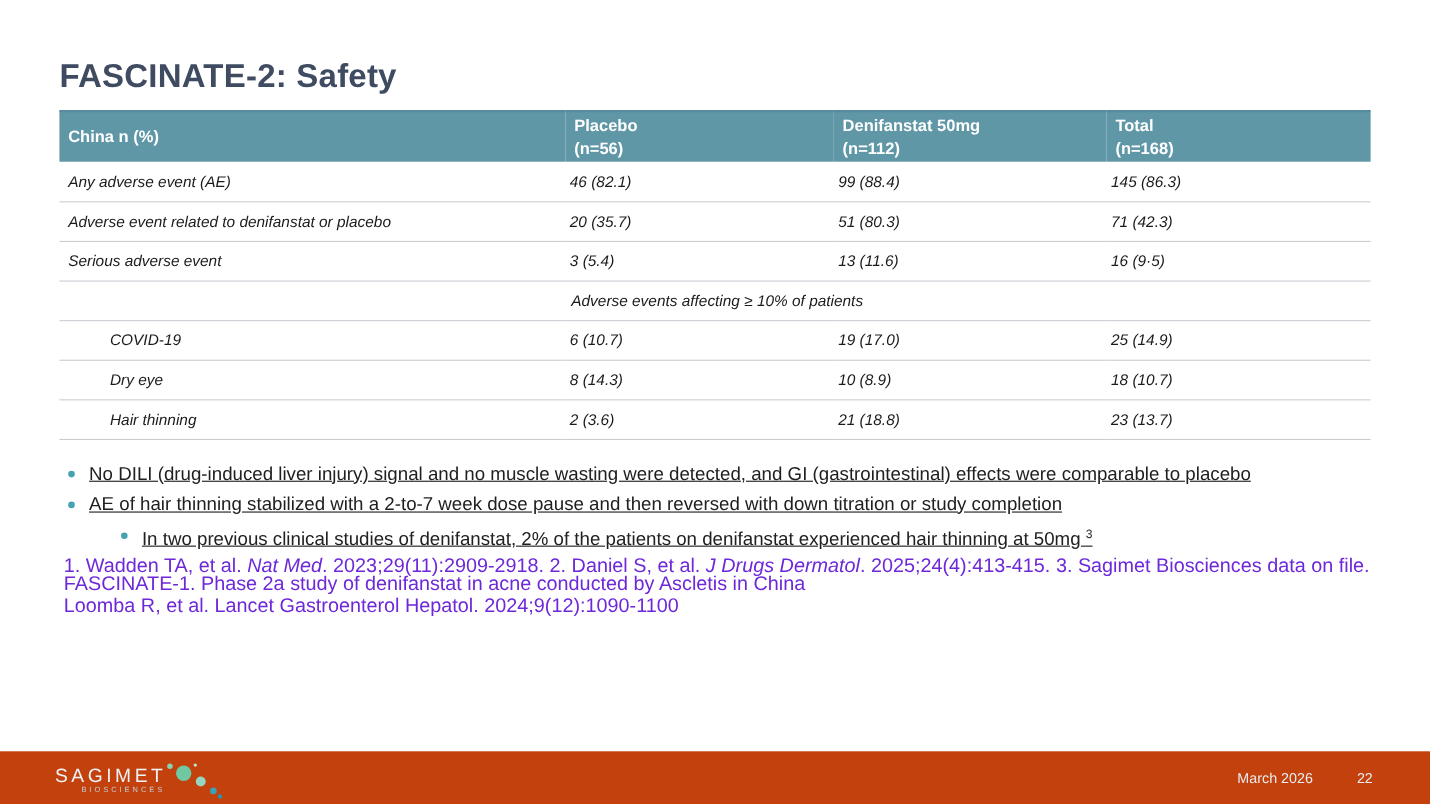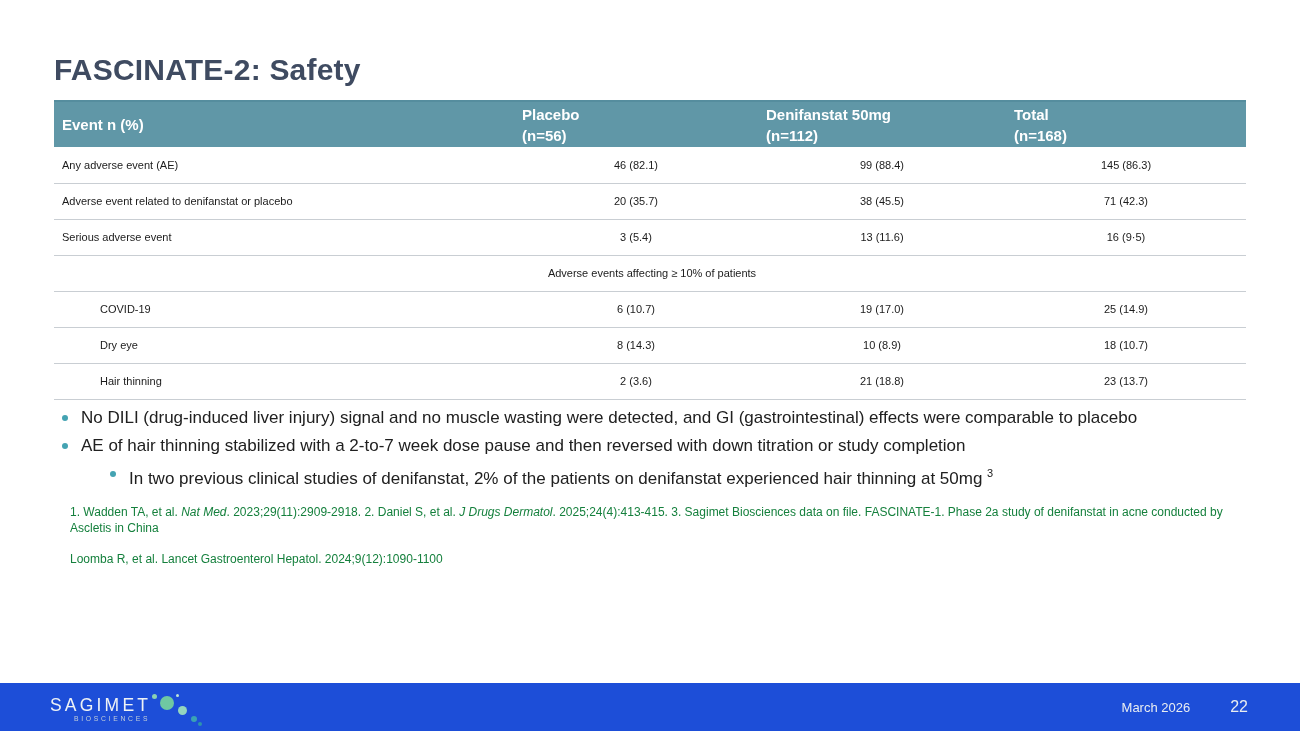--- a/index.html
+++ b/index.html
@@ -44,50 +44,51 @@
     font-size:15px; font-weight:bold; line-height:21px;
     vertical-align:middle;
   }
   thead th .th-wrap { display:flex; flex-direction:column; justify-content:center; }
   thead th.left .th-wrap { align-items:flex-start; text-align:left; }
   thead th.center .th-wrap { align-items:flex-start; text-align:center; }
 
   tbody td {
     height:36px;
     border-bottom:1px solid #c9ced3;
-    font-size:11px;
+    font-size:14px;
     padding:2px 4px;
     vertical-align:middle;
+    font-style:italic;
   }
   tbody td.event { text-align:left; padding-left:8px; }
-  tbody td.val   { text-align:center; }
+  tbody td.val   { text-align:left; }
   tbody tr.indent td.event { padding-left:46px; }
   tbody tr.section td { text-align:center; padding-left:8px; }
 
-  .bullets { margin-top:6px; }
+  .bullets { margin-top:19px;text-decoration:underline; }
   .bullet { display:flex; align-items:flex-start; font-size:17px; line-height:23px; margin-bottom:5px; color:#202020; }
   .bullet .dot {
     flex:0 0 auto;
     width:6px; height:6px; border-radius:50%;
     background:#44a3b2;
     margin:9px 13px 0 0;
   }
   .bullet.l1 { padding-left:8px; }
   .bullet.l2 { padding-left:56px; margin-bottom:6px; }
   .bullet sup { font-size:11px; }
 
   .footnotes { margin-top:2px; margin-right:-26px; }
-  .footnotes p { margin:16px; font-size:12px; line-height:15.5px; color:#15803d; }
+  .footnotes p { margin:4px; font-size:18px; line-height:15.5px; color:#6d28d9; }
   .footnotes p + p { margin-top:5px; }
   .footnotes i { font-style:italic; }
 
   .footer {
     position:absolute; left:0; right:0; bottom:0;
     height:48px;
-    background:#1d4ed8;
+    background:#c2410c;
     display:flex; align-items:center;
     padding:0 52px 0 50px;
     color:#e9edf1;
   }
   .logo { position:relative; margin-top:4px; }
   .logo-name {
     font-size:17.5px; letter-spacing:3.2px; font-weight:400;
     color:#eef2f5; line-height:18px;
   }
   .logo-tag {
@@ -96,42 +97,42 @@
   }
   .dots i { position:absolute; display:block; border-radius:50%; }
   .dots .d1 { left:102px; top:-2px;  width:5px;  height:5px;  background:#8bd1b3; }
   .dots .d2 { left:110px; top:0px;   width:14px; height:14px; background:#6fc8a2; }
   .dots .d3 { left:128px; top:10px;  width:9px;  height:9px;  background:#95d6be; }
   .dots .d4 { left:141px; top:20px;  width:6px;  height:6px;  background:#3aa2b4; }
   .dots .d5 { left:148px; top:26px;  width:4px;  height:4px;  background:#2d93ad; }
   .dots .d6 { left:126px; top:-2px;  width:3px;  height:3px;  background:#bfe6d6; }
   .footer .spacer { flex:1 1 auto; }
   .footer .date { font-size:13px; margin-right:40px; }
-  .footer .page { font-size:16px; }
+  .footer .page { font-size:13px; }
 </style>
 </head>
 <body>
 
 <div class="slide">
   <div class="content">
 
     <h1 class="title">FASCINATE-2: Safety</h1>
 
     <table class="safety">
       <colgroup>
           <col class="c0">
           <col class="c1">
           <col class="c2">
           <col class="c3">
         </colgroup>
       <thead>
         <tr>
           <th class="left">
             <div class="th-wrap">
-              <div>Event n (%)</div>
+              <div>China n (%)</div>
               <div></div>
             </div>
           </th>
           <th class="center">
             <div class="th-wrap">
               <div>Placebo</div>
               <div>(n=56)</div>
             </div>
           </th>
           <th class="center">
@@ -151,21 +152,21 @@
       <tbody>
         <tr>
           <td class="event">Any adverse event (AE)</td>
           <td class="val">46 (82.1)</td>
           <td class="val">99 (88.4)</td>
           <td class="val">145 (86.3)</td>
         </tr>
         <tr>
           <td class="event">Adverse event related to denifanstat or placebo</td>
           <td class="val">20 (35.7)</td>
-          <td class="val">38 (45.5)</td>
+          <td class="val">51 (80.3)</td>
           <td class="val">71 (42.3)</td>
         </tr>
         <tr>
           <td class="event">Serious adverse event</td>
           <td class="val">3 (5.4)</td>
           <td class="val">13 (11.6)</td>
           <td class="val">16 (9·5)</td>
         </tr>
         <tr class="section">
           <td colspan="4">Adverse events affecting ≥ 10% of patients</td>

